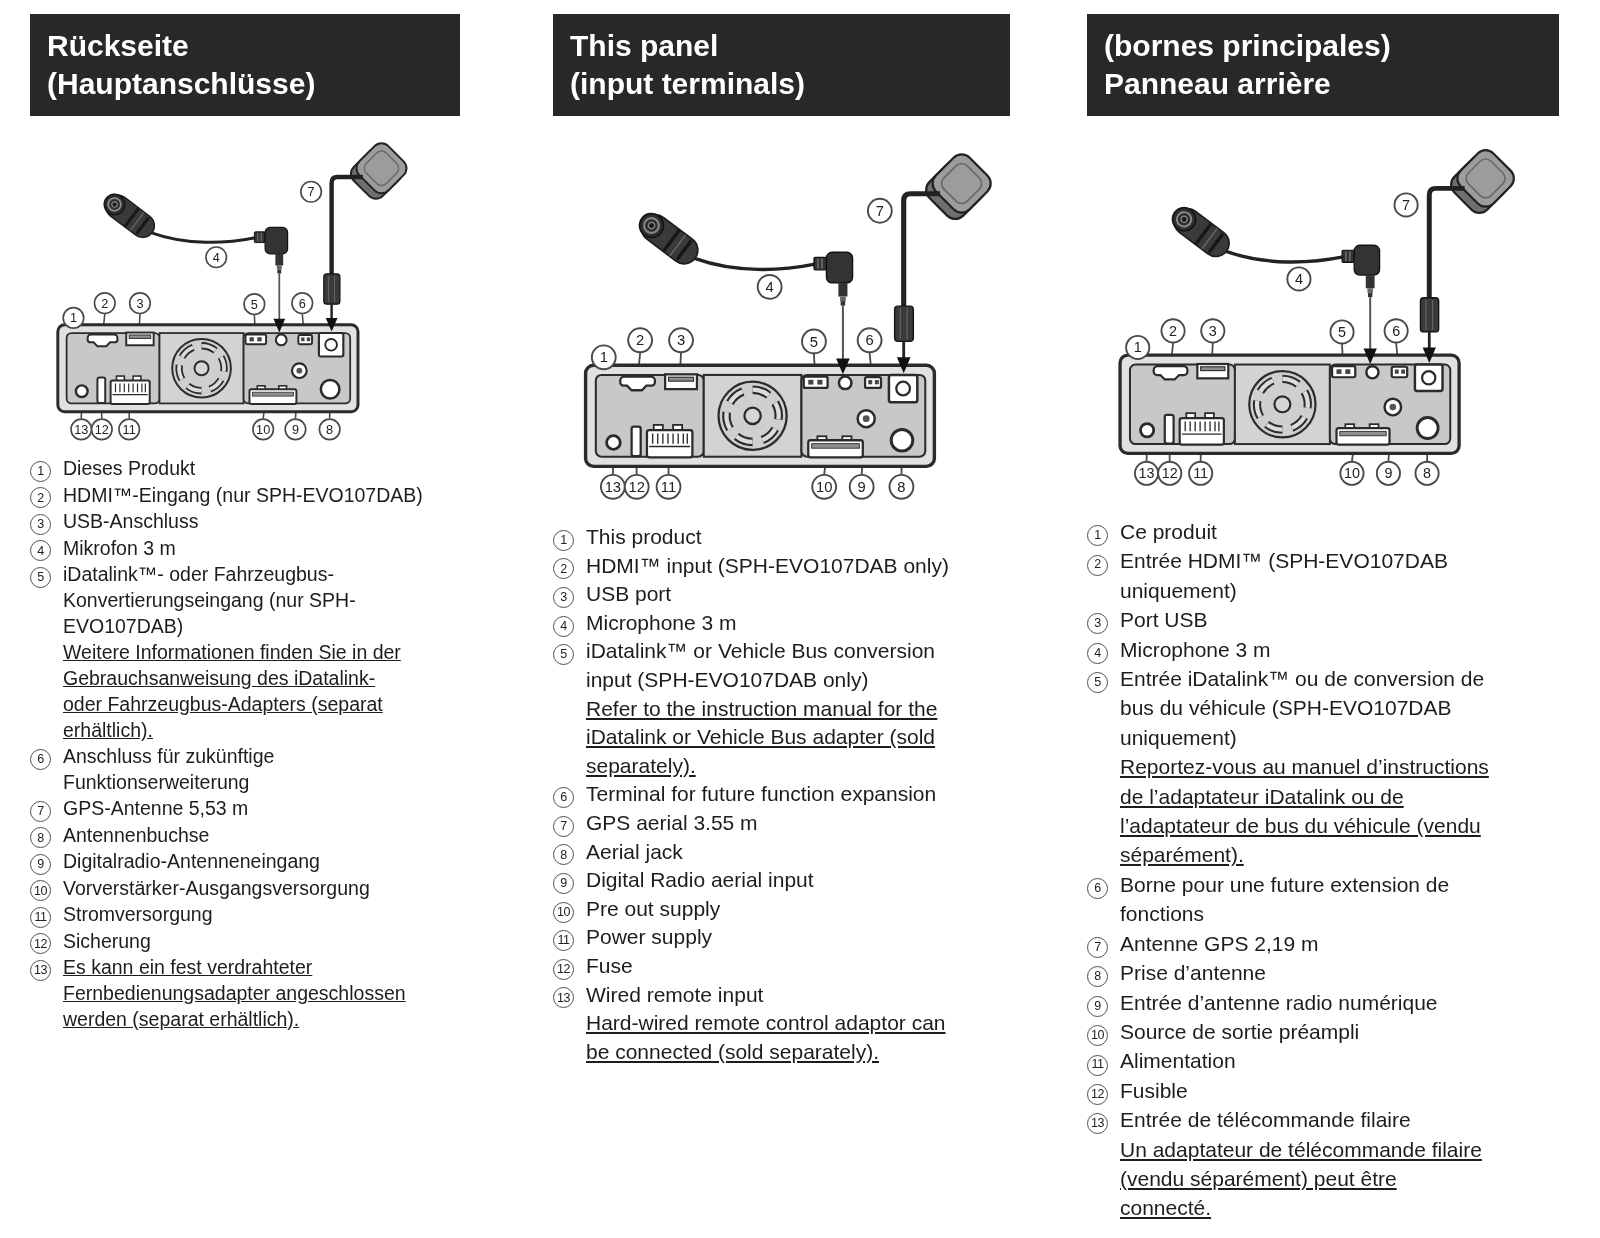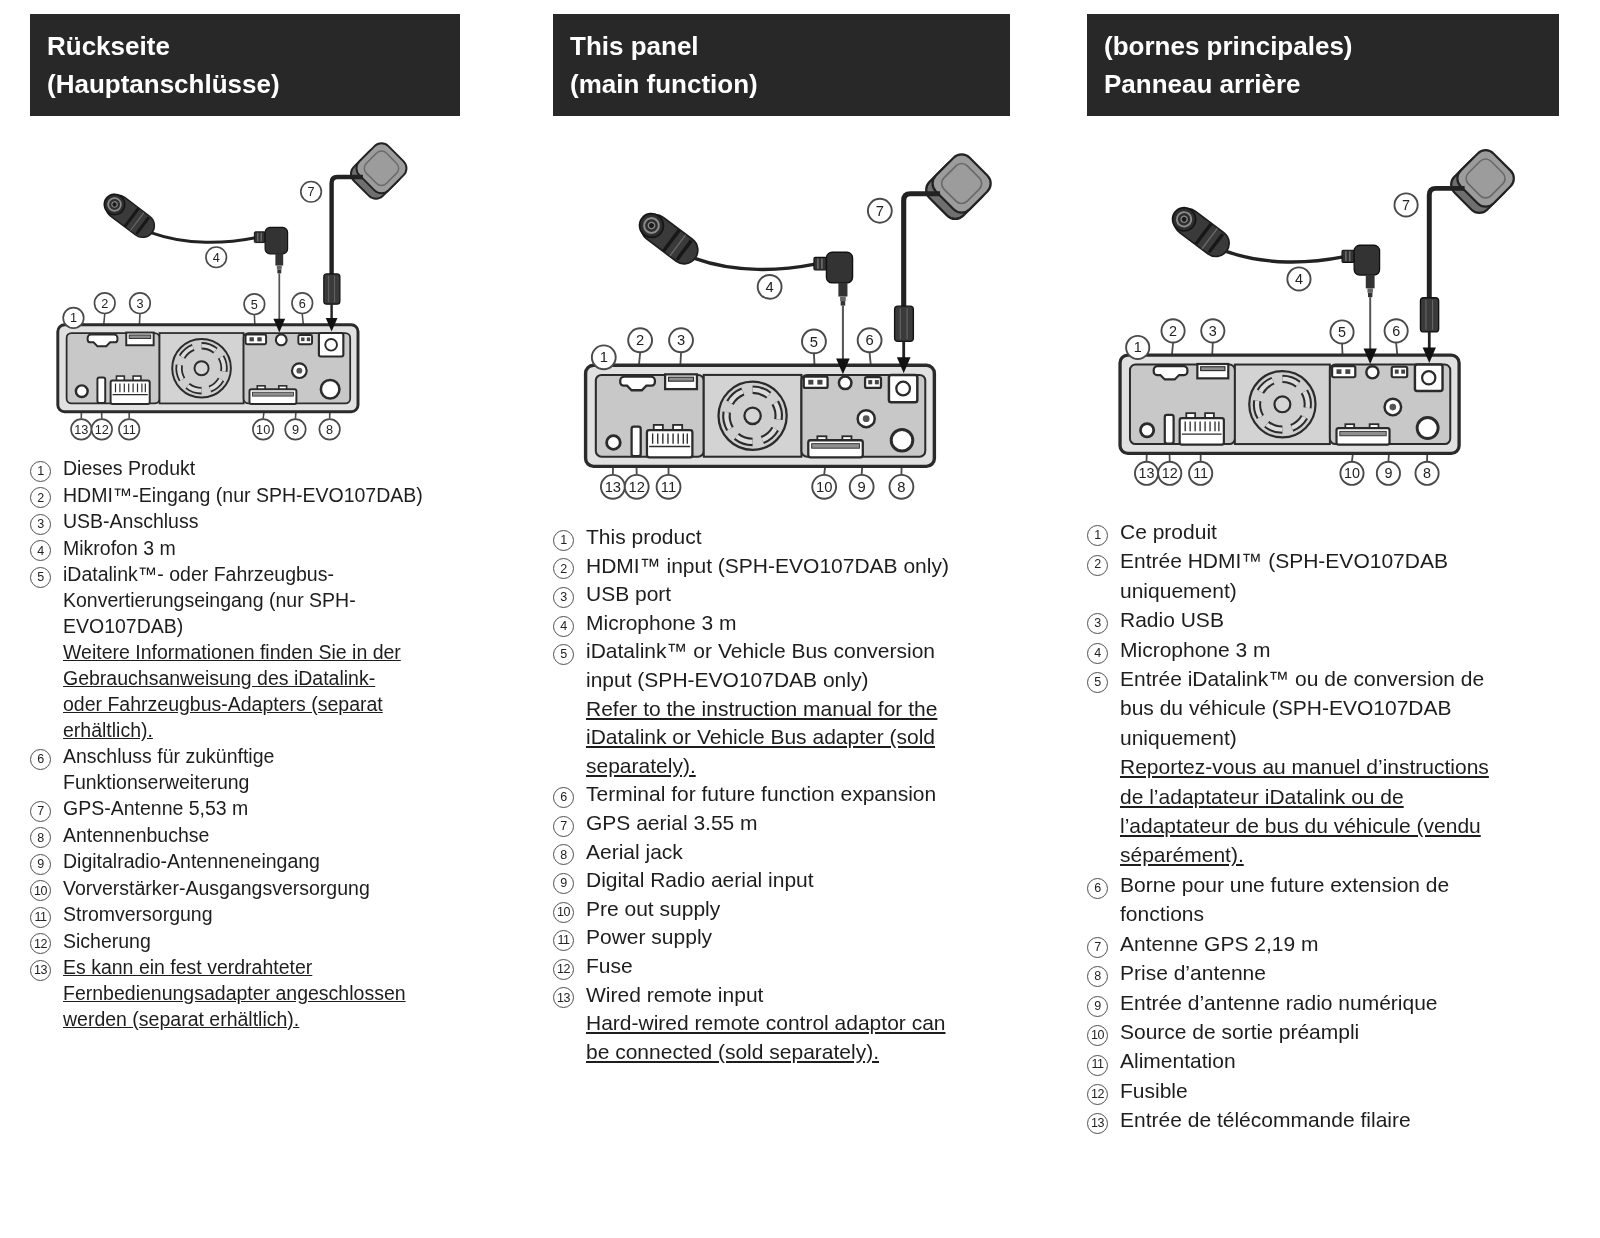--- a/index.html
+++ b/index.html
@@ -2,21 +2,21 @@
 <html><head>
 <meta charset="utf-8">
 <style>
   html,body{margin:0;padding:0;background:#ffffff;}
   .page{position:relative;width:1600px;height:1238px;background:#ffffff;overflow:hidden;
         font-family:"Liberation Sans",sans-serif;color:#1d1d1d;}
   .col{position:absolute;top:14px;}
   .col-de{left:30px;width:430px;}
   .col-en{left:553px;width:457px;}
   .col-fr{left:1087px;width:472px;}
-  .hdr{background:#282828;color:#ffffff;font-weight:bold;font-size:26px;line-height:38px;
+  .hdr{background:#282828;color:#ffffff;font-weight:bold;font-size:30px;line-height:38px;
        padding:13px 17px;}
   .diagwrap{position:relative;}
   .col-de .diagwrap{margin:20px 0 0 10px;}
   .col-en .diagwrap{margin:30px 0 0 12px;}
   .col-fr .diagwrap{margin:26px 0 0 13px;}
   .col-de .diag{width:372px;height:309px;}
   .col-en .diag{width:432px;height:359px;}
   .col-fr .diag{width:420px;height:349px;}
   .legend{list-style:none;margin:0;padding:0;}
   .col-de .legend{font-size:19.5px;line-height:26px;margin-top:6px;}
@@ -288,21 +288,21 @@
           <span class="txt"><span class="note">Es kann ein fest verdrahteter
 Fernbedienungsadapter angeschlossen
 werden (separat erhältlich).</span></span>
         </li>
     </ol>
   </section>
 
   <section class="col col-en">
     <header class="hdr">
       <div>This panel</div>
-      <div>(main function)</div>
+      <div>(input terminals)</div>
     </header>
     <div class="diagwrap">
       <svg class="diag" viewBox="0 0 380 316">
           <use href="#rear-diagram"></use>
         </svg>
     </div>
     <ol class="legend">
       <li class="item">
           <span class="num"><i>1</i></span>
           <span class="txt"><span>This product</span><span class="note"></span></span>
@@ -377,21 +377,21 @@
           <span class="num"><i>1</i></span>
           <span class="txt"><span>Ce produit</span><span class="note"></span></span>
         </li>
       <li class="item">
           <span class="num"><i>2</i></span>
           <span class="txt"><span>Entrée HDMI™ (SPH-EVO107DAB
 uniquement)</span><span class="note"></span></span>
         </li>
       <li class="item">
           <span class="num"><i>3</i></span>
-          <span class="txt"><span>Radio USB</span><span class="note"></span></span>
+          <span class="txt"><span>Port USB</span><span class="note"></span></span>
         </li>
       <li class="item">
           <span class="num"><i>4</i></span>
           <span class="txt"><span>Microphone 3 m</span><span class="note"></span></span>
         </li>
       <li class="item">
           <span class="num"><i>5</i></span>
           <span class="txt"><span>Entrée iDatalink™ ou de conversion de
 bus du véhicule (SPH-EVO107DAB
 uniquement)</span><span class="note">Reportez-vous au manuel d’instructions
@@ -423,18 +423,20 @@
       <li class="item">
           <span class="num"><i>11</i></span>
           <span class="txt"><span>Alimentation</span><span class="note"></span></span>
         </li>
       <li class="item">
           <span class="num"><i>12</i></span>
           <span class="txt"><span>Fusible</span><span class="note"></span></span>
         </li>
       <li class="item">
           <span class="num"><i>13</i></span>
-          <span class="txt"><span>Entrée de télécommande filaire</span></span>
+          <span class="txt"><span>Entrée de télécommande filaire</span><span class="note">Un adaptateur de télécommande filaire
+(vendu séparément) peut être
+connecté.</span></span>
         </li>
     </ol>
   </section>
 
 </div>
 
 </body></html>

